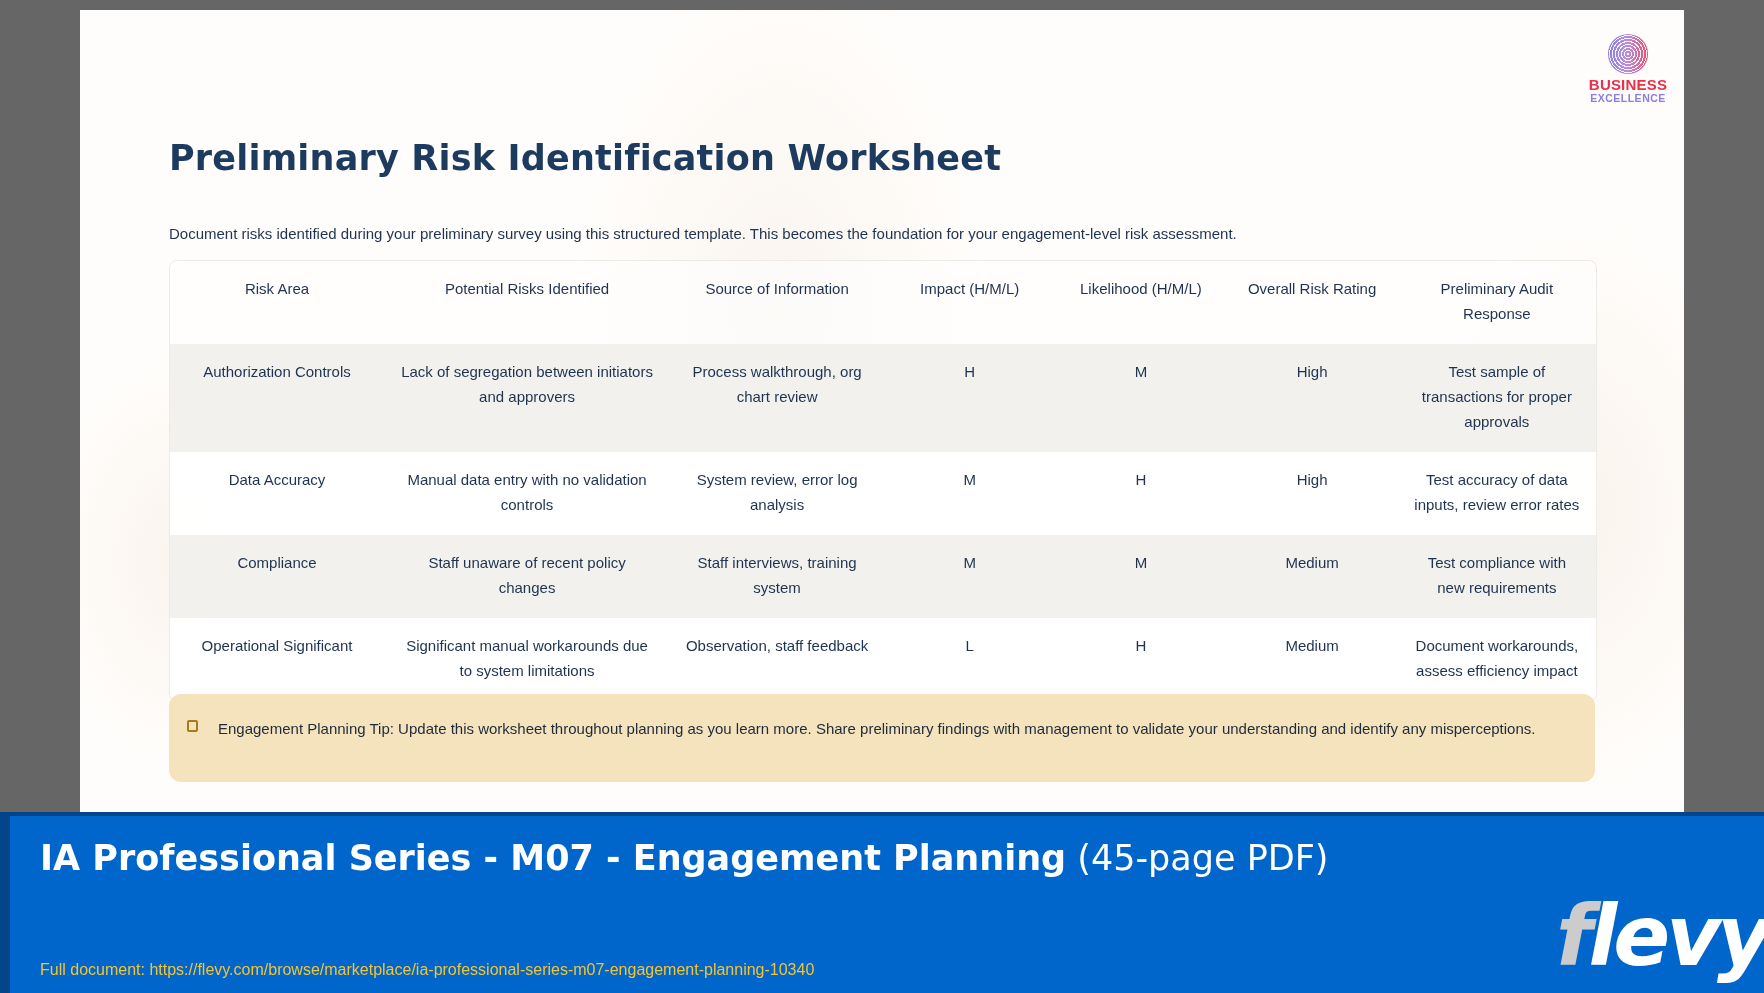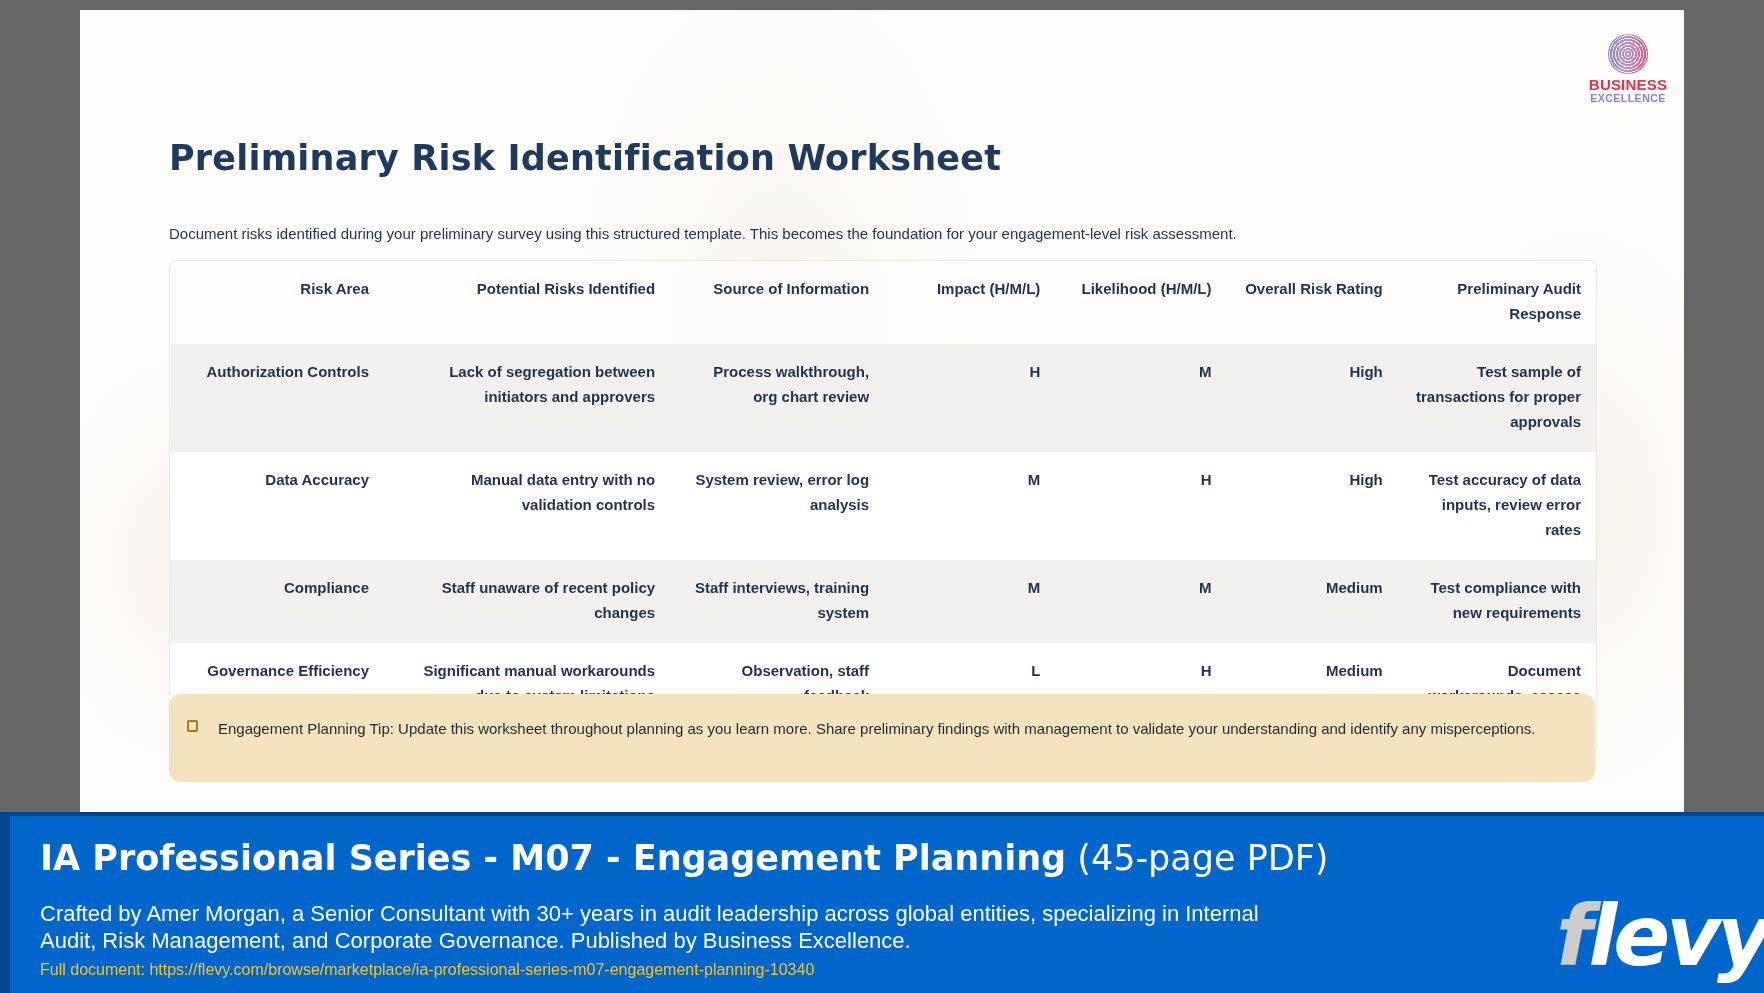--- a/index.html
+++ b/index.html
@@ -42,21 +42,21 @@
     position:absolute; left:89px; top:215px; margin:0;
     font-size:15px; color:#1f3350;
   }
   .table-wrap {
     position:absolute; left:89px; top:250px; width:1426px;
     border:1px solid #ecebe8; border-radius:8px; overflow:hidden;
     background:rgba(255,255,255,0.6);
   }
   table { border-collapse:collapse; width:100%; table-layout:fixed; }
   th, td {
-    text-align:right; vertical-align:top; font-weight:bold;
+    text-align:center; vertical-align:top; font-weight:normal;
     font-size:15px; line-height:25px; color:#1f3350;
     padding:15px 15px 18px 15px;
   }
   tbody tr:nth-child(odd) { background:rgba(240,238,235,0.85); }
   tbody tr:nth-child(even) { background:rgba(255,255,255,0.85); }
   .tip {
     position:absolute; left:89px; top:684px; width:1426px; height:88px;
     background:#f5e3bd; border-radius:12px; box-sizing:border-box;
     padding:22px 40px 0 49px; font-size:15px; line-height:25px; color:#1f2a3a;
   }
@@ -146,21 +146,21 @@
         <tr>
           <td>Compliance</td>
           <td>Staff unaware of recent policy changes</td>
           <td>Staff interviews, training system</td>
           <td>M</td>
           <td>M</td>
           <td>Medium</td>
           <td>Test compliance with new requirements</td>
         </tr>
         <tr>
-          <td>Governance Efficiency</td>
+          <td>Operational Significant</td>
           <td>Significant manual workarounds due to system limitations</td>
           <td>Observation, staff feedback</td>
           <td>L</td>
           <td>H</td>
           <td>Medium</td>
           <td>Document workarounds, assess efficiency impact</td>
         </tr>
       </tbody>
     </table>
   </div>
@@ -170,16 +170,15 @@
     <span>Engagement Planning Tip: Update this worksheet throughout planning as you learn more. Share preliminary findings with management to validate your understanding and identify any misperceptions.</span>
   </div>
 </div>
 
 <div class="footer">
   <div class="footer-strip"></div>
   <div class="footer-title">
     <b>IA Professional Series - M07 - Engagement Planning</b>
     <span class="light">(45-page PDF)</span>
   </div>
-  <div class="footer-desc">Crafted by Amer Morgan, a Senior Consultant with 30+ years in audit leadership across global entities, specializing in Internal Audit, Risk Management, and Corporate Governance. Published by Business Excellence.</div>
   <div class="footer-link">Full document: https://flevy.com/browse/marketplace/ia-professional-series-m07-engagement-planning-10340</div>
   <div class="flevy"><span class="f">f</span><span>levy</span></div>
 </div>
 
 </body></html>

